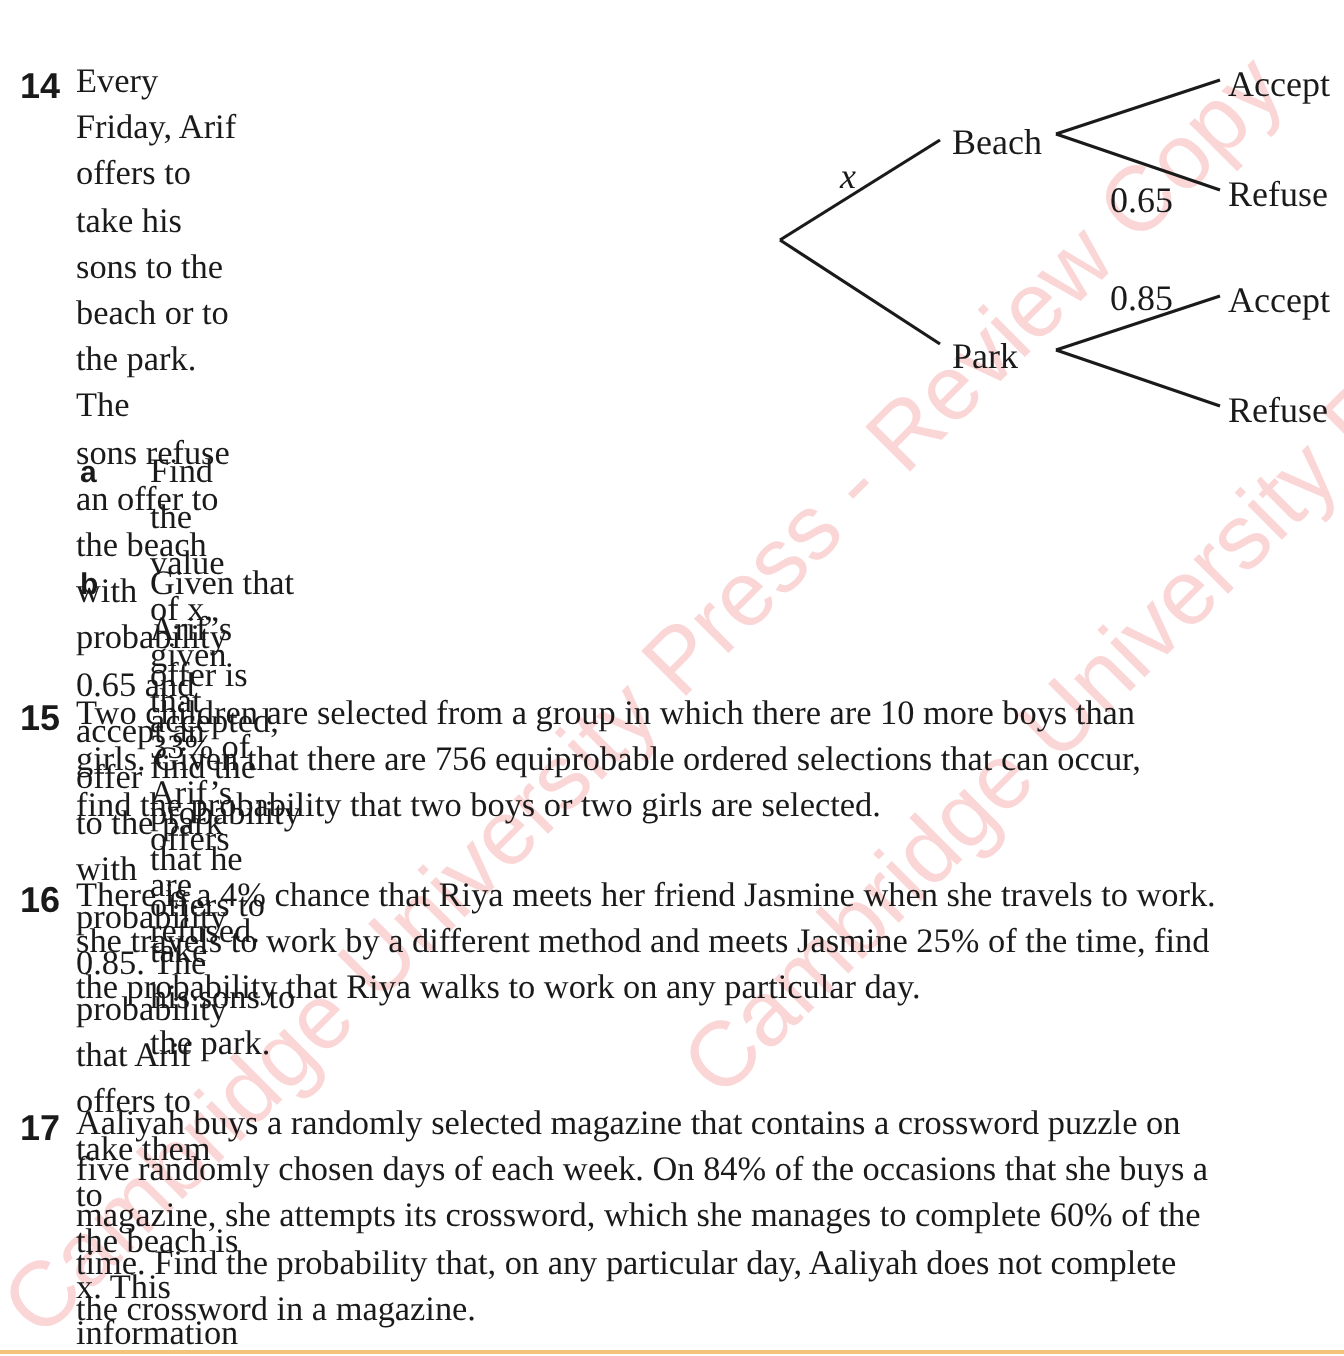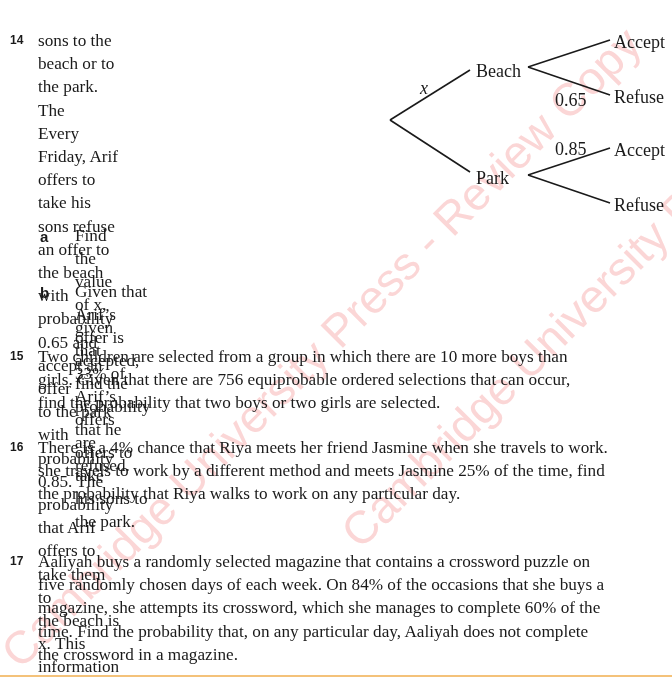--- a/index.html
+++ b/index.html
@@ -2,21 +2,21 @@
 <html><head>
 <meta charset="utf-8">
 <style>
   html, body { margin: 0; padding: 0; background: #ffffff; }
   body { width: 672px; height: 678px; position: relative; overflow: hidden;
          font-family: "Liberation Serif", "DejaVu Serif", serif; color: #1a1a1a; }
   .wm { position: absolute; color: #fbd6d6; font-family: "Liberation Sans", sans-serif;
         font-size: 46px; white-space: nowrap; transform-origin: left top; pointer-events: none; }
   .q { position: absolute; left: 0; }
   .qnum { position: absolute; left: 10px; font-family: "Liberation Sans", "DejaVu Sans", sans-serif;
-          font-weight: bold; font-size: 12px; }
+          font-weight: bold; font-size: 18px; }
   .qtext { position: absolute; left: 38px; font-size: 17.2px; line-height: 23.2px; }
   .qtext.wide { width: 630px; }
   .part { position: absolute; }
   .plabel { position: absolute; left: 40px; font-family: "Liberation Sans", "DejaVu Sans", sans-serif;
             font-weight: bold; font-size: 15px; }
   .ptext { position: absolute; left: 75px; font-size: 17.2px; line-height: 23px; }
   .tree { position: absolute; left: 380px; top: 20px; width: 292px; height: 200px; }
   .tree svg { position: absolute; left: 0; top: 0; }
   .tl { position: absolute; font-size: 18px; font-family: "Liberation Serif", serif; }
   .tl.it { font-style: italic; }
@@ -24,22 +24,22 @@
 </style>
 </head>
 <body>
 
 <div class="wm" style="left:-10px; top:640px; transform: rotate(-45deg);">Cambridge University Press - Review Copy</div>
 <div class="wm" style="left:330px; top:520px; transform: rotate(-45deg);">Cambridge University Press - Review Copy</div>
 
 <div class="q">
   <span class="qnum" style="top:33px;">14</span>
   <div class="qtext" style="top:29px;">
+    <div>Every Friday, Arif offers to take his</div>
     <div>sons to the beach or to the park. The</div>
-    <div>Every Friday, Arif offers to take his</div>
     <div>sons refuse an offer to the beach with</div>
     <div>probability 0.65 and accept an offer</div>
     <div>to the park with probability 0.85. The</div>
     <div>probability that Arif offers to take them to</div>
     <div>the beach is x. This information is shown</div>
 
   </div>
 
   <div class="tree">
     <svg width="292" height="200" viewBox="0 0 292 200">

